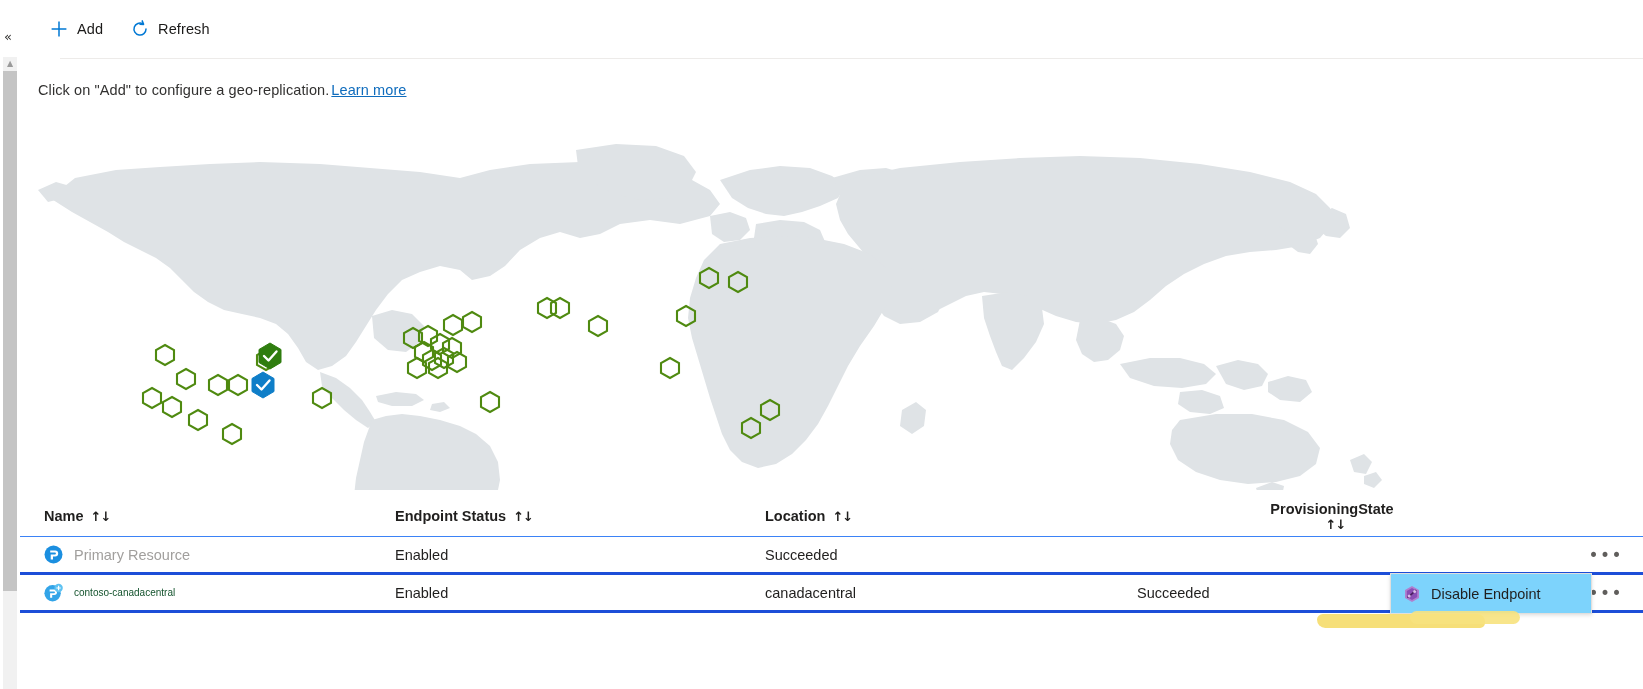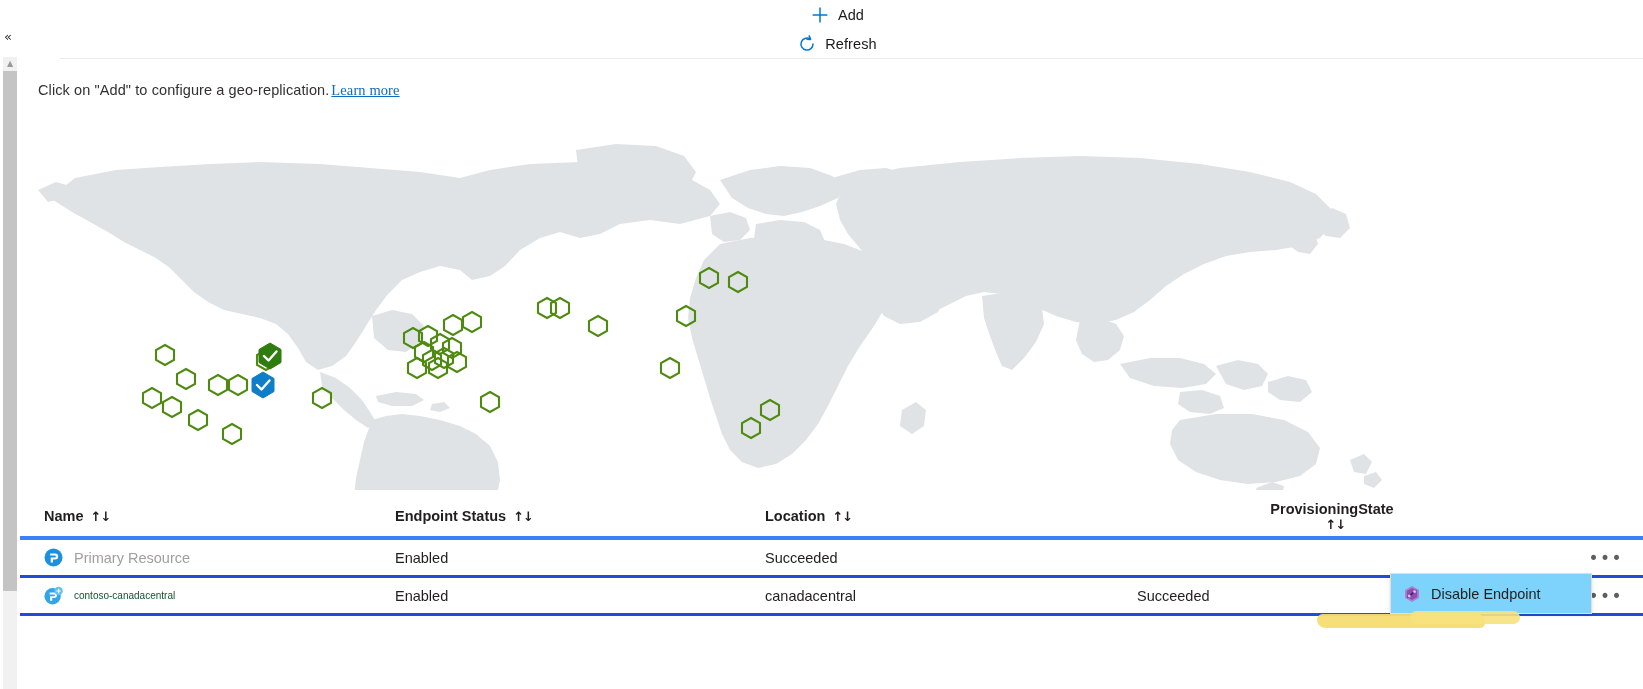--- a/index.html
+++ b/index.html
@@ -28,51 +28,51 @@
     font-family:"DejaVu Sans",sans-serif;
   }
   .scroll-thumb{
     position:absolute;left:3px;top:71px;width:14px;height:520px;background:#c4c4c4;cursor:pointer;
   }
 
   
   .command-bar{
     position:absolute;left:20px;top:0;width:1623px;height:58px;background:#fff;
   }
-  .cmd-row{display:flex;align-items:center;height:58px;padding-left:20px;flex-direction:column;}
+  .cmd-row{display:flex;align-items:center;height:58px;padding-left:20px;}
   .cmd-btn{
     display:flex;align-items:center;height:32px;padding:0 10px 0 8px;margin-right:8px;
     cursor:pointer;border-radius:2px;
   }
   .cmd-ico{
     width:22px;height:22px;margin-right:7px;display:flex;align-items:center;justify-content:center;
     color:#0078d4;
   }
   .cmd-label{font-size:14.5px;color:#1b1a19;letter-spacing:.1px;}
   .cmd-divider{
     position:absolute;left:40px;top:58px;width:1590px;height:1px;background:#edebe9;
   }
 
   
   .info-line{
     position:absolute;left:38px;top:82px;font-size:14.5px;color:#323130;letter-spacing:.1px;
   }
-  .info-link{color:#0f6cbd;text-decoration:underline;cursor:pointer;margin-left:2px;font-family:Liberation Serif, serif;}
+  .info-link{color:#0f6cbd;text-decoration:underline;cursor:pointer;margin-left:2px;}
 
   
   .map-wrap{position:absolute;left:20px;top:120px;width:1400px;height:370px;}
   .map-svg{display:block;}
   .hex-outline{fill:none;stroke:#4f8a10;stroke-width:2.1;}
   .hex-fill-green{fill:#2f7d0f;stroke:#2f7d0f;stroke-width:1;}
   .hex-fill-blue{fill:#0f7ec8;stroke:#0f7ec8;stroke-width:1;}
   .land{fill:#dfe3e6;}
 
   
   .grid{position:absolute;left:20px;top:496px;width:1623px;}
-  .grid-head{display:flex;height:40px;align-items:center;border-bottom:4px solid #3b82f6;}
+  .grid-head{display:flex;height:40px;align-items:center;border-bottom:1px solid #3b82f6;}
   .grid-row{display:flex;height:35px;align-items:center;border-bottom:3px solid #1d4ed8;position:relative;}
   .col{font-size:14.5px;color:#201f1e;padding-left:0;box-sizing:border-box;}
   .col-name{width:375px;padding-left:24px;display:flex;align-items:center;}
   .col-status{width:370px;}
   .col-location{width:372px;}
   .col-prov{width:390px;flex-direction:column;}
   .col-menu{flex:1;display:flex;justify-content:flex-end;padding-right:20px;}
   .hdr{font-weight:bold;font-size:14.5px;color:#201f1e;display:flex;align-items:center;}
   .sort-glyph{
     margin-left:7px;font-size:13px;color:#201f1e;font-family:"DejaVu Sans",sans-serif;

